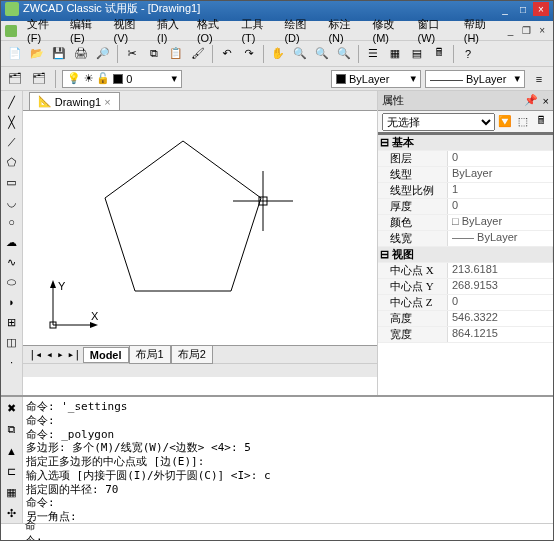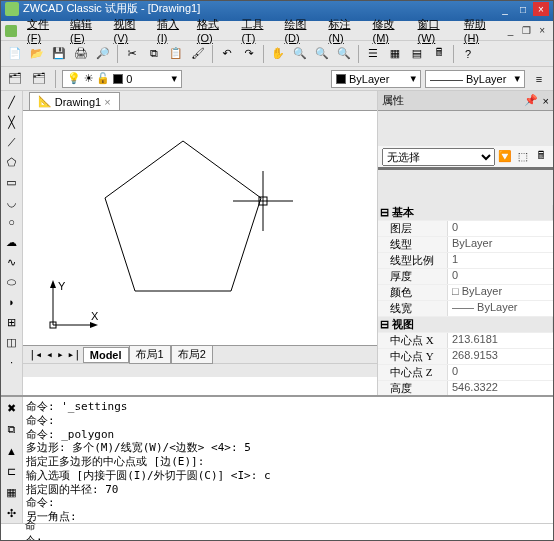--- a/index.html
+++ b/index.html
@@ -4,21 +4,21 @@
 <style>
 * { margin: 0; padding: 0; box-sizing: border-box; font-family: "Microsoft YaHei", "SimSun", Arial, sans-serif; font-size: 11px; }
 body { background: #fff; width: 554px; height: 541px; overflow: hidden; border: 1px solid #555; }
 .titlebar { background: linear-gradient(#3a7abd, #2563a8); color: #fff; height: 20px; display: flex; align-items: flex-end; padding: 5px 4px; }
 .titlebar .icon { width: 14px; height: 14px; background: #8c6; margin-right: 4px; border-radius: 2px; }
 .titlebar .title { flex: 1; font-size: 11px; }
 .tb-btn { width: 16px; height: 14px; margin-left: 2px; display: flex; align-items: center; justify-content: center; color: #fff; font-size: 10px; cursor: pointer; }
 .tb-btn.close { background: #d33; }
 .menubar { background: #e8e8e8; height: 20px; display: flex; align-items: center; padding: 0 4px; border-bottom: 1px solid #ccc; }
 .mnu-icon { width: 14px; height: 14px; margin-right: 4px; }
-.menubar span { padding: 2px 6px; cursor: pointer; text-decoration: underline; }
+.menubar span { padding: 2px 6px; cursor: pointer; }
 .toolbar { background: #e8e8e8; height: 26px; display: flex; align-items: center; padding: 0 4px; gap: 2px; border-bottom: 1px solid #ccc; }
 .tbtn { width: 20px; height: 20px; display: flex; align-items: center; justify-content: center; cursor: pointer; border: 1px solid transparent; }
 .tsep { width: 1px; height: 18px; background: #aaa; margin: 0 2px; }
 .layer-row { background: #e8e8e8; height: 24px; display: flex; align-items: center; padding: 0 4px; gap: 4px; border-bottom: 1px solid #ccc; }
 .layer-sel { display: flex; align-items: center; border: 1px solid #999; background: #fff; height: 18px; padding: 0 4px; gap: 3px; }
 .swatch { width: 10px; height: 10px; background: #000; border: 1px solid #666; }
 .main { display: flex; height: 304px; }
 .ltool { width: 22px; background: #e8e8e8; border-right: 1px solid #ccc; display: flex; flex-direction: column; align-items: center; gap: 2px; padding-top: 2px; }
 .ltool .tbtn { width: 18px; height: 18px; }
 .canvas-area { flex: 1; background: #fff; position: relative; border-right: 1px solid #ccc; }
@@ -27,21 +27,21 @@
 .tab .x { color: #888; cursor: pointer; }
 .drawing { position: relative; width: 100%; height: 234px; background: #fff; }
 .pentagon { position: absolute; left: 75px; top: 25px; }
 .cursor-cross { position: absolute; left: 210px; top: 60px; }
 .ucs { position: absolute; left: 20px; bottom: 10px; }
 .btabs { height: 18px; background: #e8e8e8; border-top: 1px solid #999; display: flex; align-items: center; padding-left: 4px; gap: 0; font-size: 10px; }
 .btabs .nav { padding: 0 2px; cursor: pointer; font-family: monospace; }
 .btabs .bt { padding: 1px 6px; border: 1px solid #999; background: #f5f5f5; cursor: pointer; }
 .btabs .bt.active { background: #fff; font-weight: bold; }
 .scrollb { height: 14px; background: #e8e8e8; border-top: 1px solid #ccc; }
-.prop-panel { width: 175px; background: #e8e8e8; display: flex; flex-direction: column; gap: 35px; }
+.prop-panel { width: 175px; background: #e8e8e8; display: flex; flex-direction: column; }
 .prop-head { height: 20px; background: #d8d8d8; border-bottom: 1px solid #999; display: flex; align-items: center; padding: 0 4px; font-size: 11px; }
 .prop-head .spacer { flex: 1; }
 .prop-sel { height: 24px; display: flex; align-items: center; padding: 0 4px; gap: 2px; border-bottom: 3px solid #737373; background: #f5f5f5; }
 .prop-sel select { flex: 1; height: 18px; font-size: 11px; }
 .prop-sel .mini { width: 16px; height: 16px; cursor: pointer; display: flex; align-items: center; justify-content: center; }
 .prop-grid { flex: 1; background: #fff; overflow: auto; }
 .prop-row { display: flex; height: 16px; border-bottom: 1px solid #eee; font-size: 10px; }
 .prop-row .k { width: 70px; padding-left: 12px; background: #f5f5f5; border-right: 1px solid #ddd; font-family: Liberation Serif, serif; }
 .prop-row .v { flex: 1; padding-left: 4px; color: #555; }
 .prop-row.hdr .k { font-weight: bold; padding-left: 2px; background: #e8e8e8; width: 100%; }

